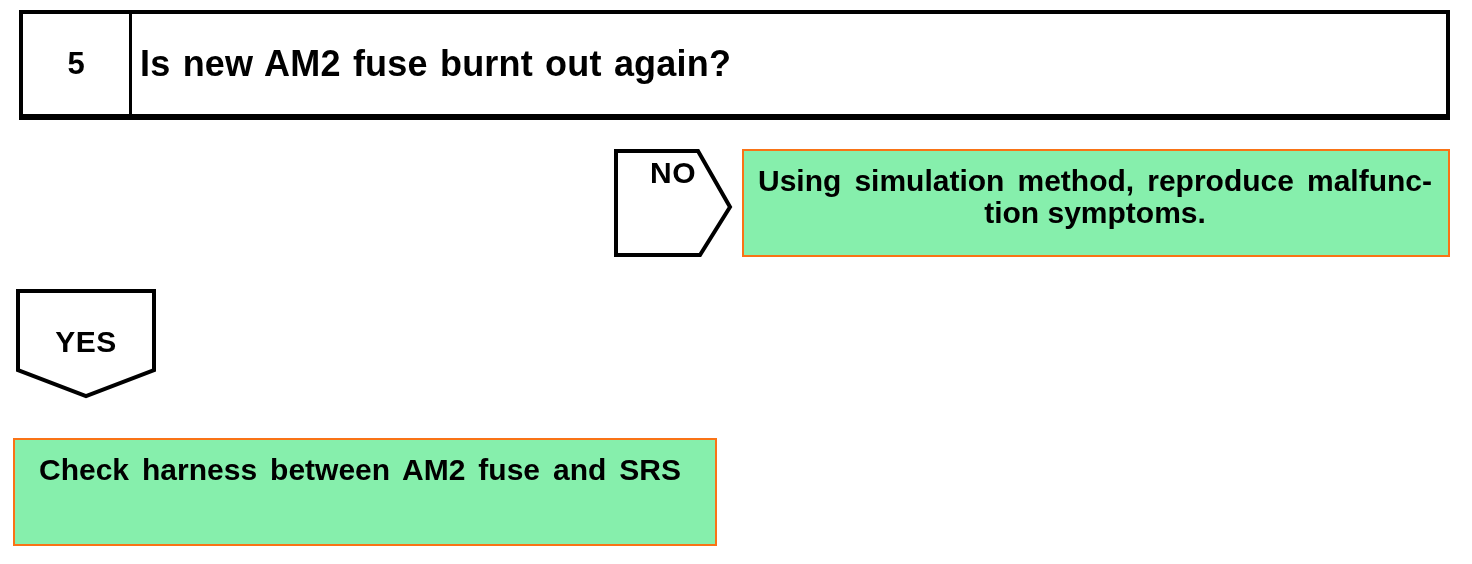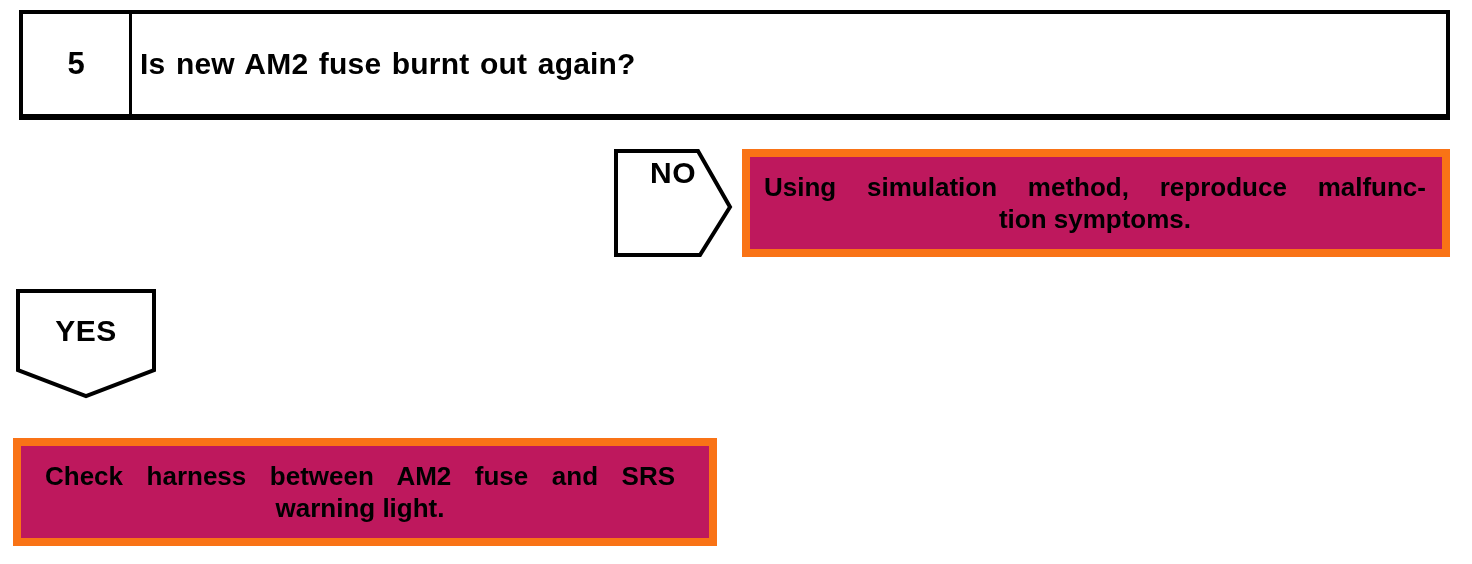--- a/index.html
+++ b/index.html
@@ -35,21 +35,21 @@
     display: flex;
     align-items: center;
     justify-content: center;
     font-size: 31px;
   }
   .step-question-cell {
     flex: 1;
     display: flex;
     align-items: center;
     padding-left: 8px;
-    font-size: 30px;
+    font-size: 36px;
     word-spacing: 2px;
     letter-spacing: 0.2px;
   }
   
   .pent-svg {
     position: absolute;
     display: block;
   }
   .pent-svg polygon {
     fill: #ffffff;
@@ -61,28 +61,28 @@
     position: absolute;
     display: flex;
     align-items: center;
     justify-content: center;
     font-size: 30px;
     letter-spacing: 0.5px;
   }
   .no-pent-svg  { left: 614px; top: 149px; width: 120px; height: 110px; }
   .no-label     { left: 616px; top: 137px; width: 114px; height: 72px; }
   .yes-pent-svg { left: 16px;  top: 289px; width: 142px; height: 112px; }
-  .yes-label    { left: 18px;  top: 291px; width: 136px; height: 79px; }
+  .yes-label    { left: 18px;  top: 302px; width: 136px; height: 79px; }
   
   .text-box {
     position: absolute;
     box-sizing: border-box;
-    border: 8px solid #f97316;
-    background: #be185d;
-    font-size: 26px;
+    border: 2px solid #f97316;
+    background: #86efac;
+    font-size: 30px;
     line-height: 32px;
     overflow: hidden;
   }
   .no-result-box {
     left: 742px; top: 149px;
     width: 708px; height: 108px;
     padding: 14px 16px 0 14px;
   }
   .yes-action-box {
     left: 13px; top: 438px;
@@ -117,16 +117,15 @@
     <div class="plain-line">tion symptoms.</div>
   </div>
 
   <svg class="pent-svg yes-pent-svg" viewBox="0 0 142 112">
     <polygon points="2,2 138,2 138,81 70,107 2,81"></polygon>
   </svg>
   <div class="pent-label yes-label">YES</div>
 
   <div class="text-box yes-action-box">
     <div class="justified-line">Check harness between AM2 fuse and SRS</div>
-    <div class="plain-line">warning light.</div>
   </div>
 
 </div>
 
 </body></html>

